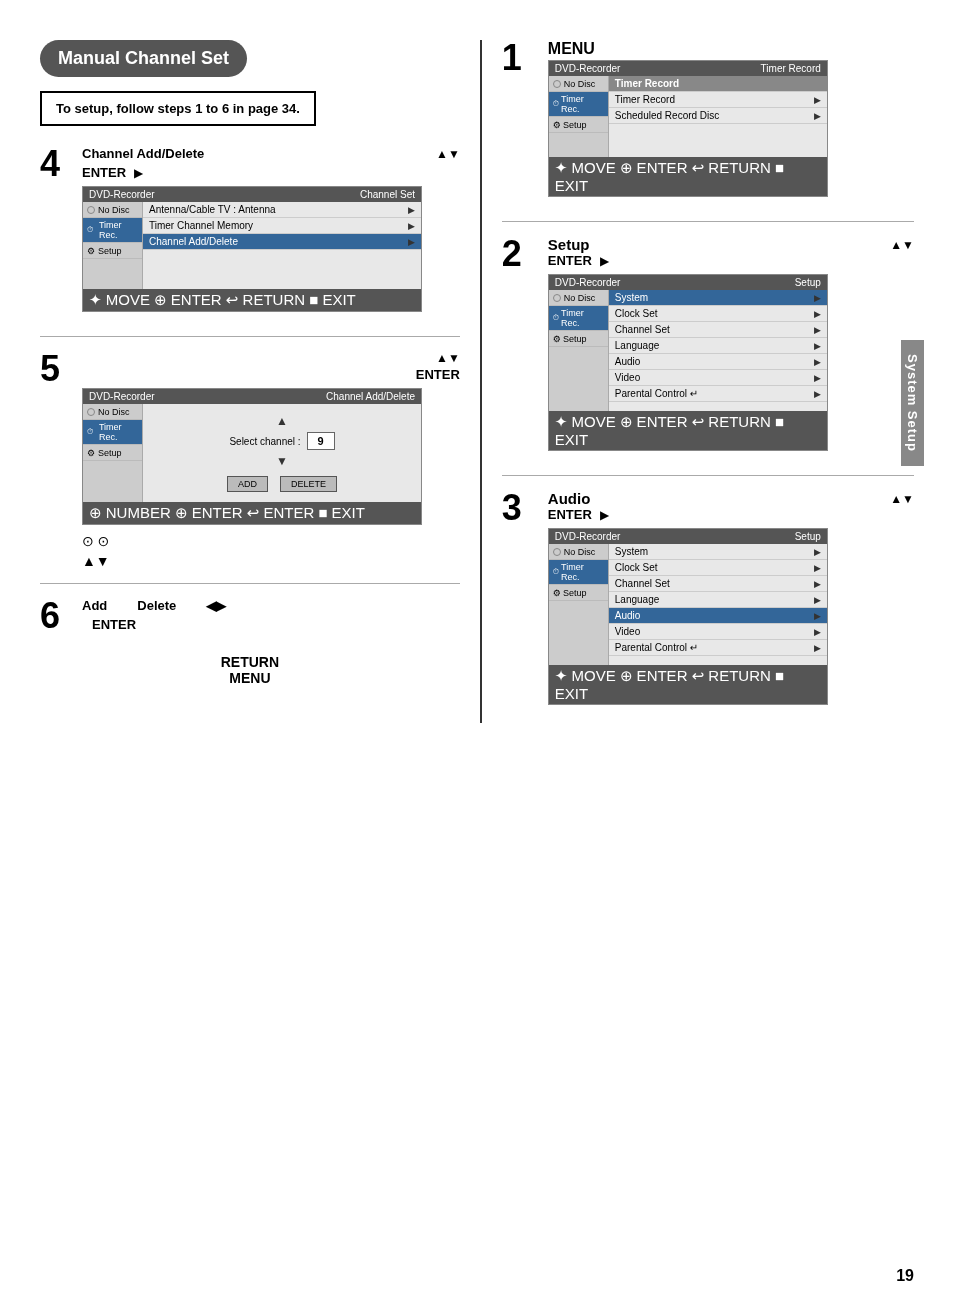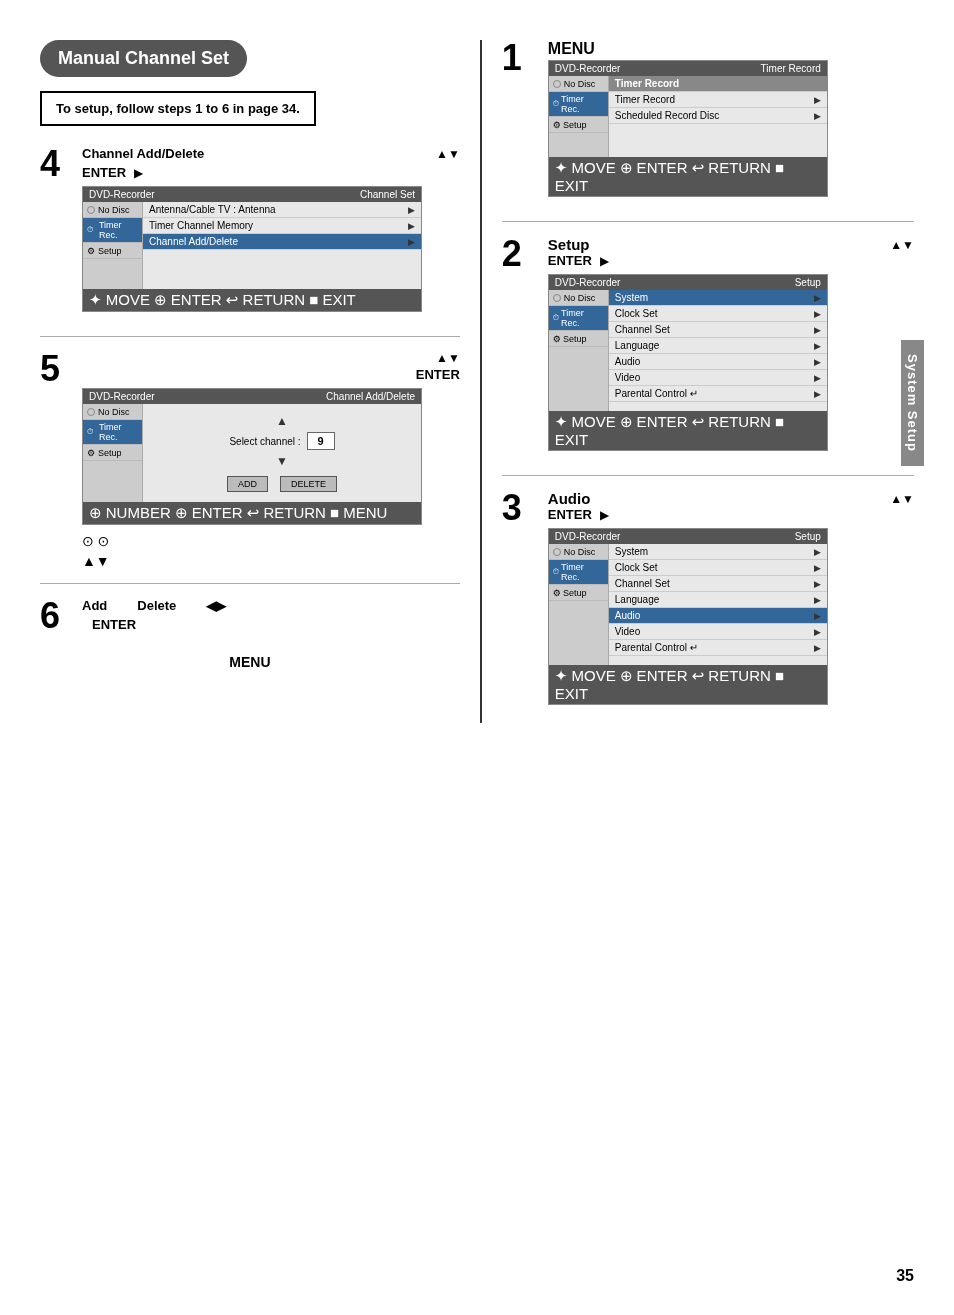--- a/index.html
+++ b/index.html
@@ -507,21 +507,21 @@
                   </div>
                 </div>
                 <span class="tri-down">▼</span>
                 <div class="btn-row5">
                   <div class="btn5">ADD</div>
                   <div class="btn5">DELETE</div>
                 </div>
               </div>
             </div>
             <div class="dvd-footer">
-              <span>⊕ NUMBER  ⊕ ENTER  ↩ RETURN  ■ MENU</span>
+              <span>⊕ NUMBER  ⊕ ENTER  ↩ ENTER  ■ EXIT</span>
             </div>
           </div>
 
           <div style="margin-top:8px; display:flex; align-items:center; gap:6px;">
             <span style="font-size:14px;">⊙ ⊙</span>
           </div>
           <div style="margin-top:4px;">
             <span style="font-weight:bold; font-size:14px;">▲▼</span>
           </div>
         </div>
@@ -539,20 +539,21 @@
             <span class="arrow-lr">◀▶</span>
           </div>
           <div style="font-size:13px; font-weight:bold; margin-left:10px;">
             <span>ENTER</span>
           </div>
         </div>
       </div>
 
       
       <div class="return-menu-block">
+        <span class="return-label">RETURN</span>
         <span class="return-label">MENU</span>
       </div>
 
     </div>
 
     <div class="right-col" style="position:relative;">
 
       <div class="system-setup-tab">
         <span>System Setup</span>
       </div>
@@ -751,16 +752,16 @@
               <span>✦ MOVE  ⊕ ENTER  ↩ RETURN  ■ EXIT</span>
             </div>
           </div>
         </div>
       </div>
 
     </div>
   </div>
 
   <div class="page-num">
-    <span>35</span>
+    <span>19</span>
   </div>
 
 </div>
 
 </body></html>

